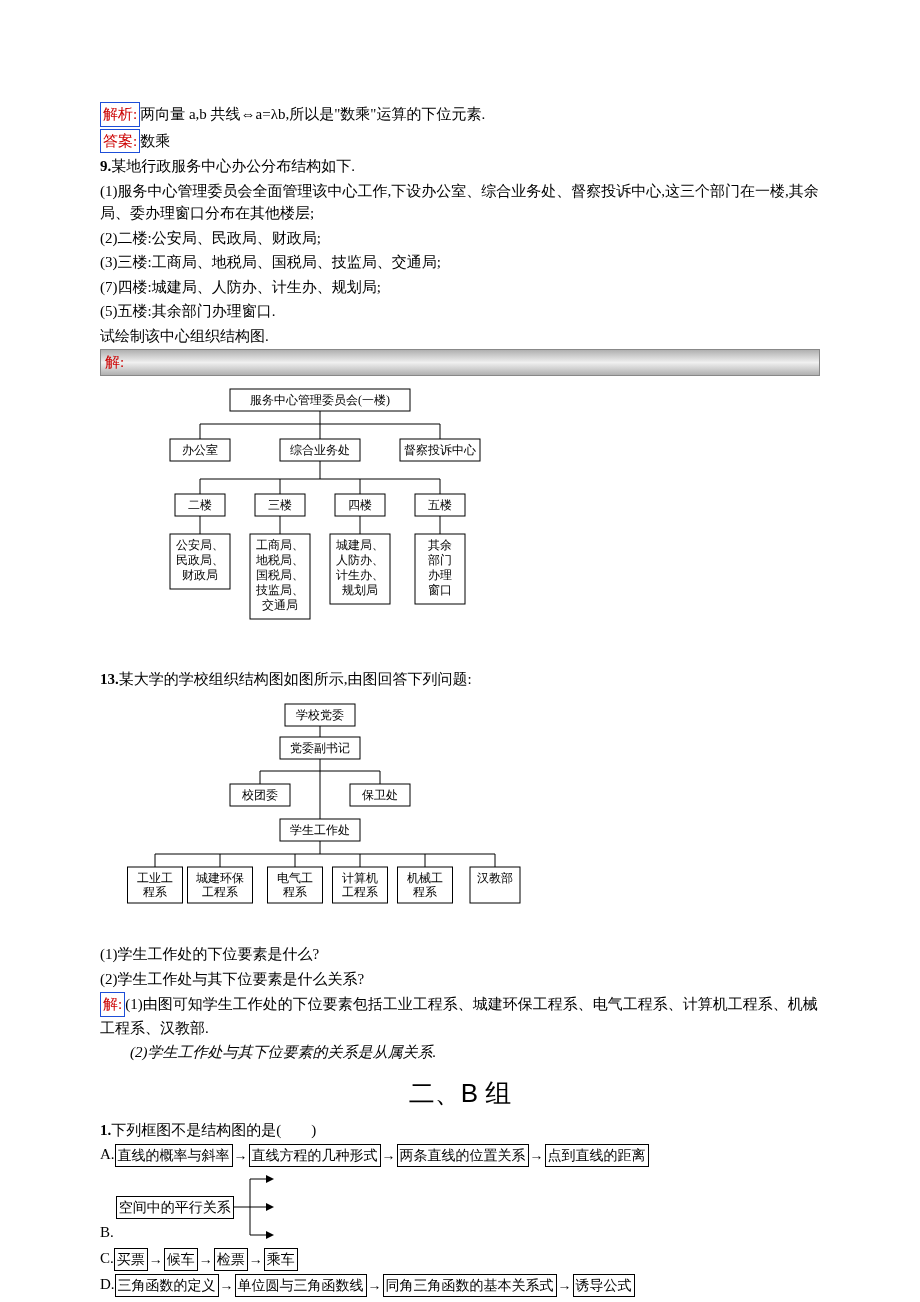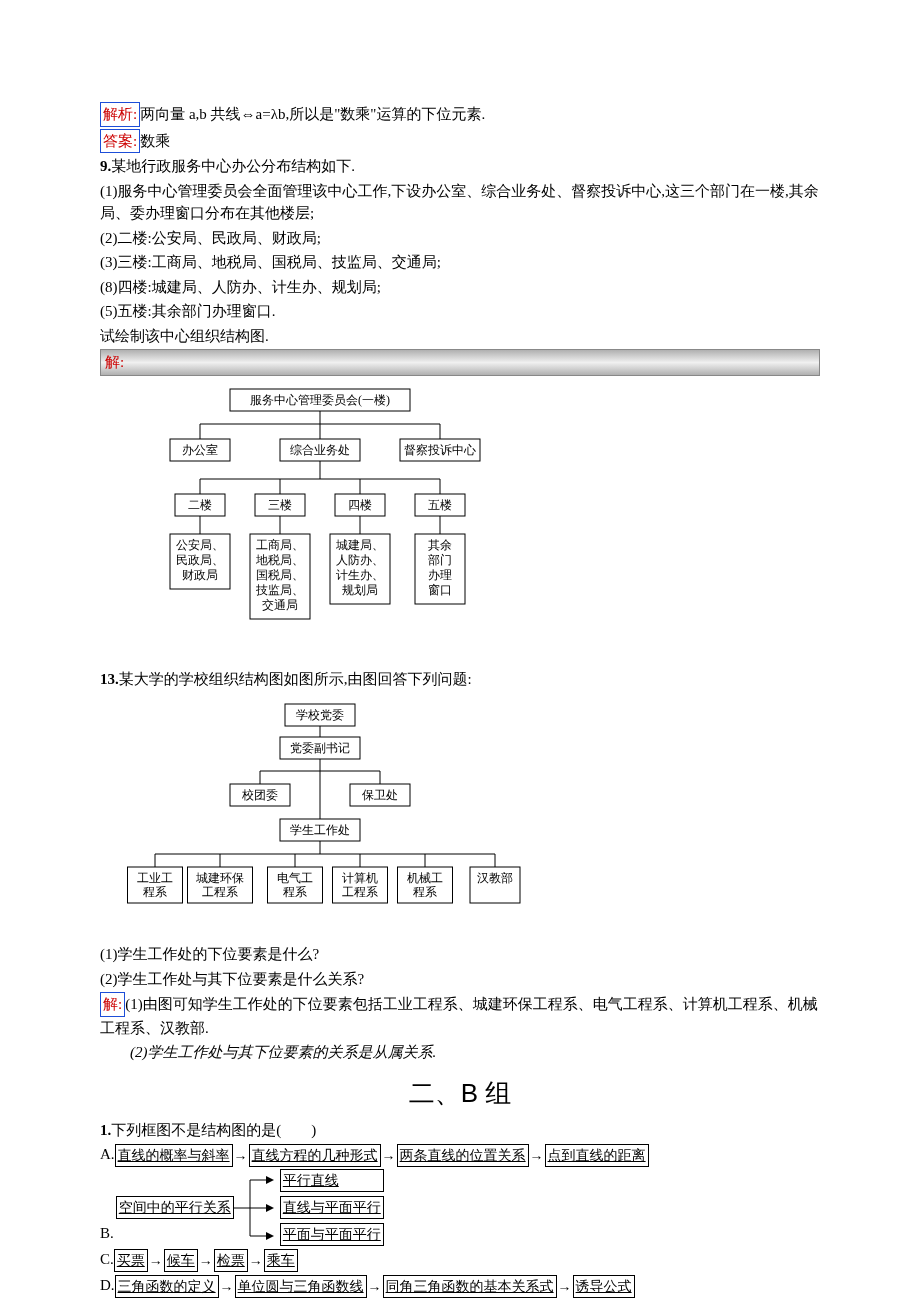--- a/index.html
+++ b/index.html
@@ -34,21 +34,20 @@
     font-size: 26px;
     font-weight: normal;
     margin: 10px 0 6px;
   }
   .flow-box {
     border:1px solid #000;
     display:inline-block;
     padding: 0 2px;
     font-size:14px;
     vertical-align:middle;
-    text-decoration:underline;
   }
   .arrow { display:inline-block; padding: 0 1px; vertical-align:middle; font-size:14px;}
   .opt-line { margin:2px 0; }
   .optB-wrap { display:flex; align-items:center; gap:0; }
   .optB-right { display:flex; flex-direction:column; gap:4px; }
   .optB-right .flow-box { margin-left:6px;}
 </style>
 </head>
 <body>
 
@@ -58,21 +57,21 @@
 <div class="para">
   <span class="label-box">答案:</span><span>数乘</span>
 </div>
 
 <div class="para">
   <b>9.</b><span>某地行政服务中心办公分布结构如下.</span>
 </div>
 <div class="para">(1)服务中心管理委员会全面管理该中心工作,下设办公室、综合业务处、督察投诉中心,这三个部门在一楼,其余局、委办理窗口分布在其他楼层;</div>
 <div class="para">(2)二楼:公安局、民政局、财政局;</div>
 <div class="para">(3)三楼:工商局、地税局、国税局、技监局、交通局;</div>
-<div class="para">(8)四楼:城建局、人防办、计生办、规划局;</div>
+<div class="para">(7)四楼:城建局、人防办、计生办、规划局;</div>
 <div class="para">(5)五楼:其余部门办理窗口.</div>
 <div class="para">试绘制该中心组织结构图.</div>
 <div class="gradient-bar"><span class="inner">解:</span></div>
 
 <div class="diagram">
 <svg width="440" height="270" viewBox="0 0 440 270">
   <g font-family="SimSun" font-size="12" text-anchor="middle">
 
     <rect x="130" y="5" width="180" height="22" fill="#fff" stroke="#000"></rect>
     <text x="220" y="20">服务中心管理委员会(一楼)</text>
@@ -215,25 +214,20 @@
       <svg width="40" height="76">
         <line x1="0" y1="38" x2="16" y2="38" stroke="#000"></line>
         <line x1="16" y1="10" x2="16" y2="66" stroke="#000"></line>
         <line x1="16" y1="10" x2="32" y2="10" stroke="#000"></line>
         <line x1="16" y1="38" x2="32" y2="38" stroke="#000"></line>
         <line x1="16" y1="66" x2="32" y2="66" stroke="#000"></line>
         <polygon points="32,6 40,10 32,14" fill="#000"></polygon>
         <polygon points="32,34 40,38 32,42" fill="#000"></polygon>
         <polygon points="32,62 40,66 32,70" fill="#000"></polygon>
       </svg>
-      <div class="optB-right">
-        <span class="flow-box">平行直线</span>
-        <span class="flow-box">直线与平面平行</span>
-        <span class="flow-box">平面与平面平行</span>
-      </div>
     </div>
   </div>
 </div>
 
 <div class="opt-line">
   C.<span class="flow-box">买票</span><span class="arrow">→</span><span class="flow-box">候车</span><span class="arrow">→</span><span class="flow-box">检票</span><span class="arrow">→</span><span class="flow-box">乘车</span>
 </div>
 
 <div class="opt-line">
   D.<span class="flow-box">三角函数的定义</span><span class="arrow">→</span><span class="flow-box">单位圆与三角函数线</span><span class="arrow">→</span><span class="flow-box">同角三角函数的基本关系式</span><span class="arrow">→</span><span class="flow-box">诱导公式</span>

